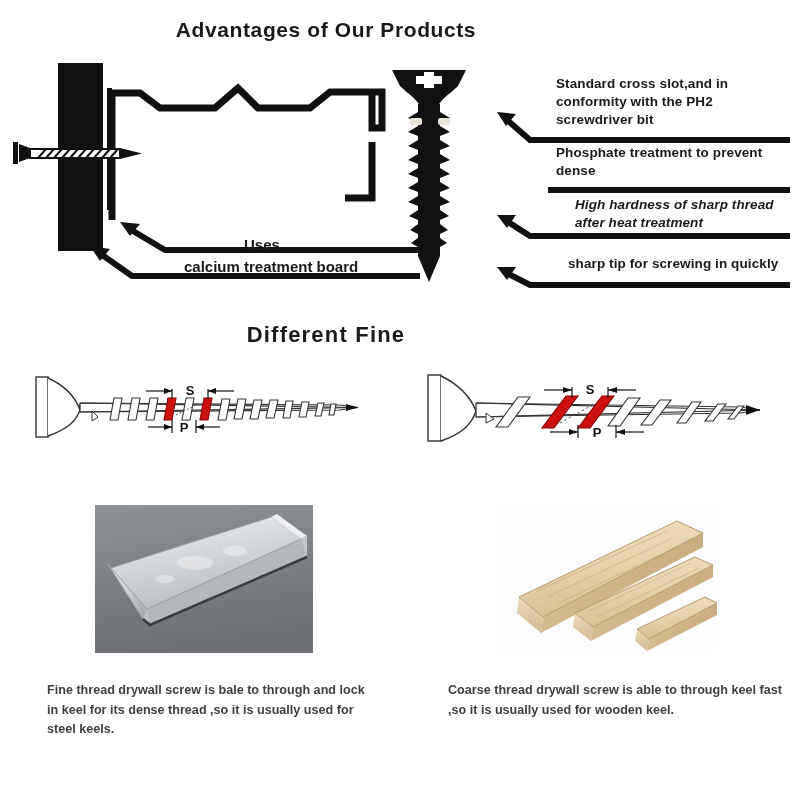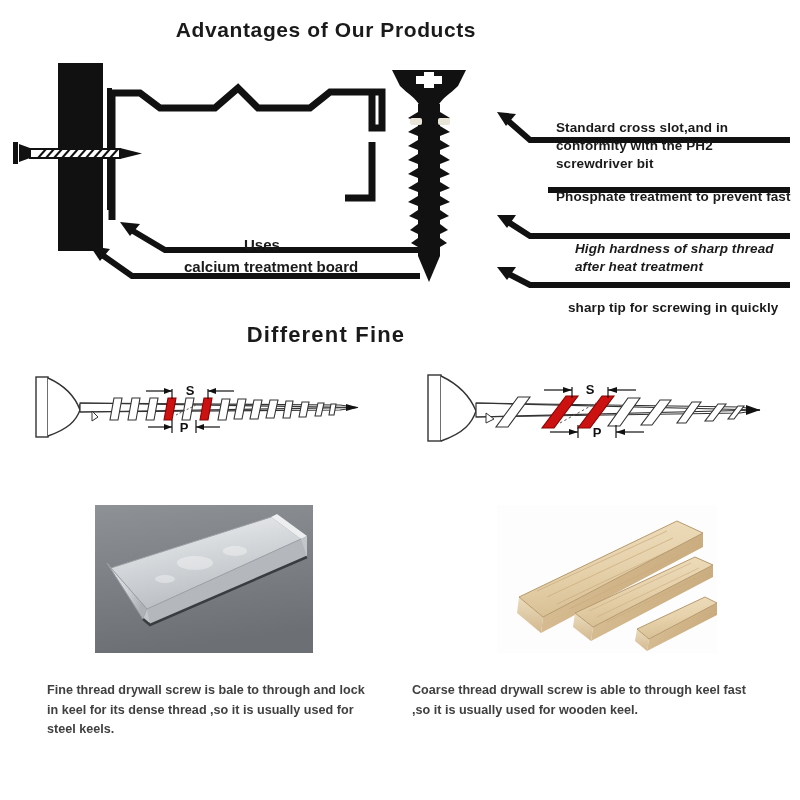--- a/index.html
+++ b/index.html
@@ -58,21 +58,20 @@
   #leaders-svg { position: absolute; left: 0; top: 0; }
 
   
   .anno {
     position: absolute;
     font-size: 13.5px;
     font-weight: bold;
     color: #1a1a1a;
     line-height: 1.32;
     letter-spacing: 0.1px;
-    margin-top: 44px;
   }
   #anno-1 { left: 556px; top: 25px; width: 236px; }
   #anno-2 { left: 556px; top: 94px; width: 240px; }
   #anno-3 { left: 575px; top: 146px; width: 230px; font-style: italic; }
   #anno-4 { left: 568px; top: 205px; width: 236px; }
 
   .label-keel {
     position: absolute;
     left: 244px; top: 186px;
     font-size: 15px; font-weight: bold; color: #1a1a1a;
@@ -107,21 +106,21 @@
 
   
   .caption {
     position: absolute;
     font-size: 12.6px;
     font-weight: bold;
     color: #404040;
     line-height: 1.55;
   }
   #caption-left { left: 47px; top: 681px; width: 330px; }
-  #caption-right { left: 412px; top: 681px; width: 340px; }
+  #caption-right { left: 448px; top: 681px; width: 340px; }
 </style>
 </head>
 <body>
 
 <div id="page">
 
   <div class="section-title" id="title-advantages">Advantages of Our Products</div>
 
   <div id="advantages">
 
@@ -229,21 +228,21 @@
       <g>
         <path d="M420,226 L132,226 L98,202" fill="none" stroke="#111111" stroke-width="6"></path>
         <path d="M90,196 L110,199 L100,211 Z" fill="#111111"></path>
       </g>
     </svg>
 
     <div class="label-keel">Uses</div>
     <div class="label-board">calcium treatment board</div>
 
     <div class="anno" id="anno-1">Standard cross slot,and in conformity with the PH2 screwdriver bit</div>
-    <div class="anno" id="anno-2">Phosphate treatment to prevent fast</div>
+    <div class="anno" id="anno-2">Phosphate treatment to prevent dense</div>
     <div class="anno" id="anno-3">High hardness of sharp thread after heat treatment</div>
     <div class="anno" id="anno-4">sharp tip for screwing in quickly</div>
   </div>
 
   <div class="section-title" id="title-uses">Different Fine</div>
 
   <div id="uses">
 
     <svg class="screw-diagram" id="screw-fine" width="350" height="110" viewBox="0 0 350 110">
 

